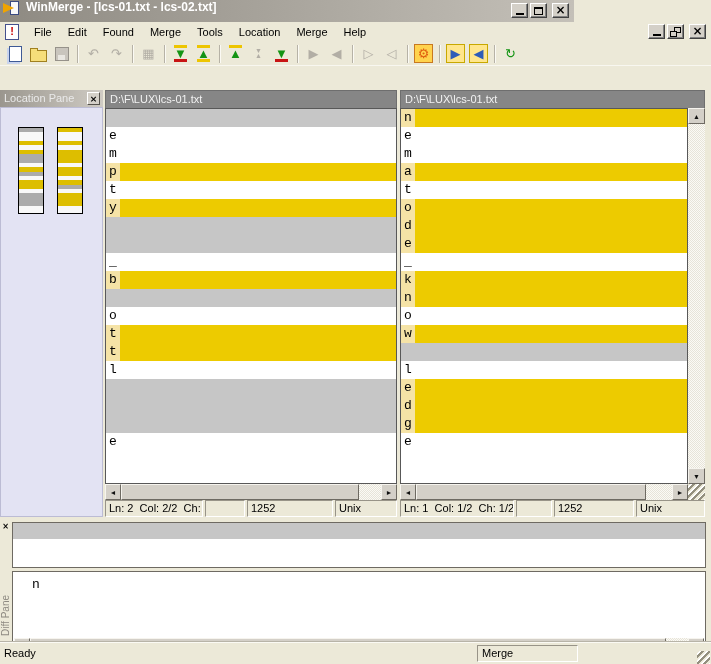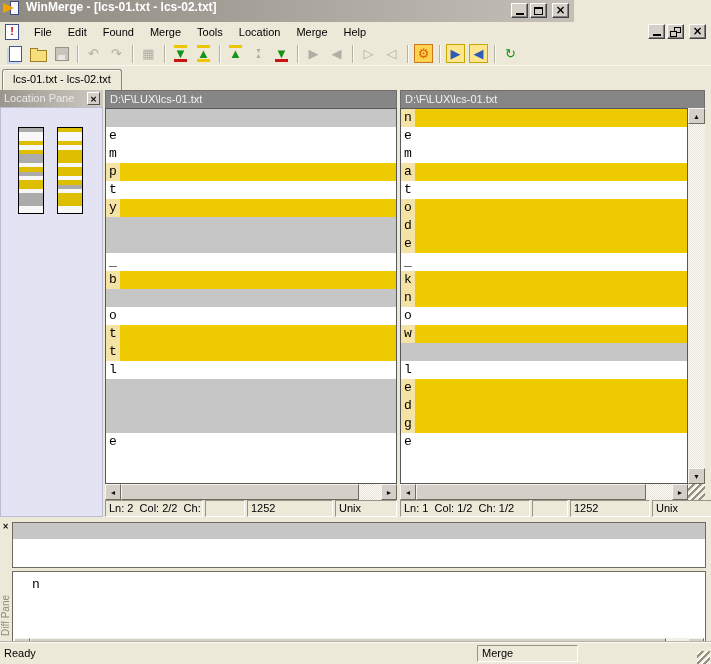--- a/index.html
+++ b/index.html
@@ -250,23 +250,20 @@
       <div class="tbtn">
         <span class="bg" style="background: rgb(255, 230, 140); border: 1px solid rgb(200, 168, 0);"></span>
         <span class="ticon" style="color: rgb(46, 92, 184);">◀</span>
       </div>
       <span class="tsep"></span>
       <div class="tbtn">
         <span class="ticon" style="color: rgb(20, 148, 20);">↻</span>
       </div>
     </div>
 
-  <div class="tabbar">
-      <div class="tab active">lcs-01.txt - lcs-02.txt</div>
-    </div>
 
   <div class="locpane">
     <div class="lp-title">
       <span>Location Pane</span>
       <span class="lp-close">
           <span>×</span>
         </span>
     </div>
     <div class="lp-body">
       <div class="loccol" style="left:17px;">
@@ -380,21 +377,21 @@
       <span class="sbtn">▼</span>
     </div>
     <div class="hscroll checker" style="left:0;top:394px;width:288px;">
       <span class="sbtn">◄</span>
       <span class="hthumb" style="width:230px;"></span>
       <span class="htrack"></span>
       <span class="sbtn">►</span>
     </div>
     <div class="corner grip" style="left:288px;top:394px;width:17px;height:16px;"></div>
     <div class="ed-status" style="left:0;width:305px;">
-        <span class="scell" style="width: 130px;">Ln: 1  Col: 1/2  Ch: 1/2</span>
+        <span class="scell" style="width: 114px;">Ln: 1  Col: 1/2  Ch: 1/2</span>
         <span class="scell" style="width: 36px;"></span>
         <span class="scell" style="width: 80px;">1252</span>
         <span class="scell" style="width: 69px;">Unix</span>
       </div>
   </div>
 
   <div class="diffpane">
     <div class="dp-side">
       <span class="dp-close">×</span>
       <span class="dp-label">Diff Pane</span>

